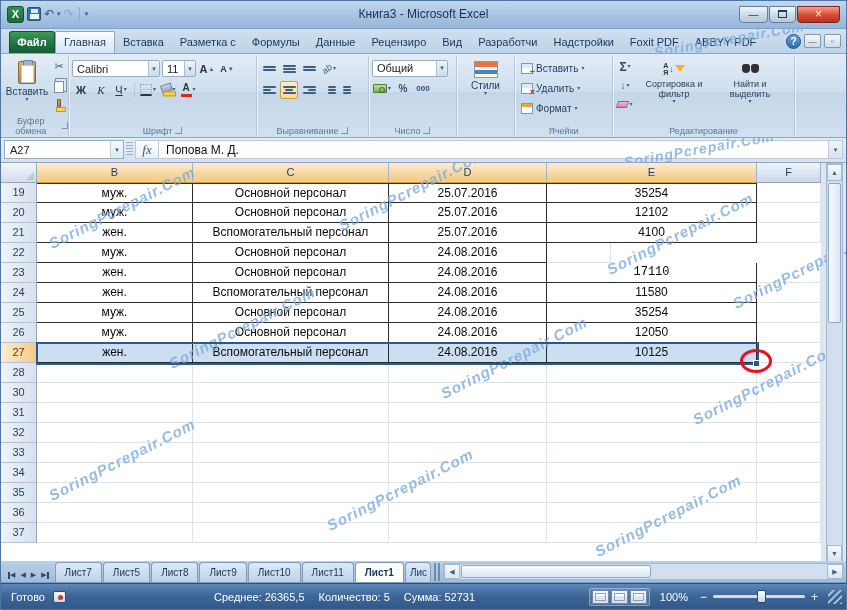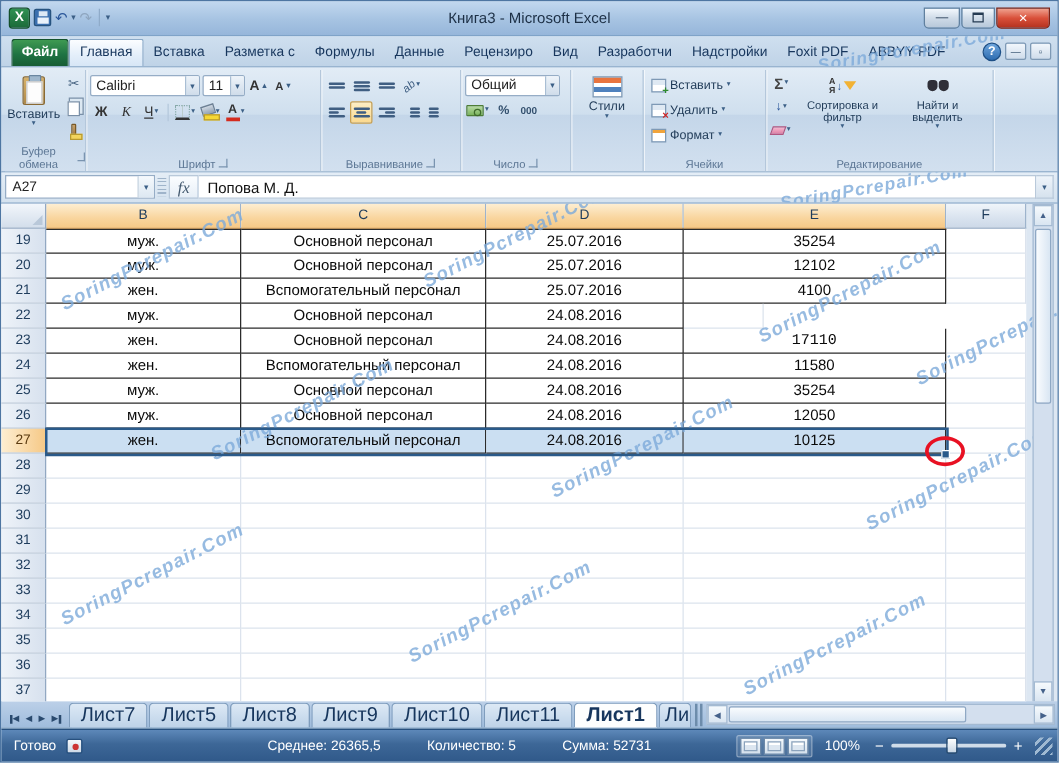--- a/index.html
+++ b/index.html
@@ -147,35 +147,35 @@
   .vs-btn { height:17px; background:linear-gradient(#f6fafd,#d9e5f1); border:1px solid #a4bad2; font-size:7px; color:#44618a; display:flex; align-items:center; justify-content:center; }
   .vs-btn.down { margin-top:auto; }
   .vs-thumb { margin:2px 1px; height:140px; background:linear-gradient(to right,#fafcfe,#d9e6f3); border:1px solid #8fa8c4; border-radius:2px; }
 
   
   .sheetbar { height:22px; background:linear-gradient(#bcd0e8,#9fbcdc); border-bottom:1px solid #7f9dbd; display:flex; align-items:flex-end; }
   .sheet-nav { display:flex; align-items:center; gap:1px; padding:0 4px 3px 5px; }
   .snav { font-size:7px; color:#2a4a6e; padding:0 2px; }
   .snav .bar { display:inline-block; width:2px; height:7px; background:#2a4a6e; vertical-align:middle; }
   #sheet-tabs { display:flex; align-items:flex-end; height:100%; }
-  .stab { height:20px; padding:0 9px; font-size:16px; color:#17365d; background:linear-gradient(#dde9f5,#bdd2e8); border:1px solid #7f9dbd; border-bottom:none; border-radius:4px 4px 0 0; margin-right:1px; display:flex; align-items:center; white-space:nowrap; }
+  .stab { height:20px; padding:0 9px; font-size:10px; color:#17365d; background:linear-gradient(#dde9f5,#bdd2e8); border:1px solid #7f9dbd; border-bottom:none; border-radius:4px 4px 0 0; margin-right:1px; display:flex; align-items:center; white-space:nowrap; }
   .stab.active { background:#fdfefe; font-weight:bold; }
   .stab.cut { width:26px; padding:0 4px; overflow:hidden; }
   .tab-splitter { width:6px; height:18px; border-left:2px solid #6d8cab; border-right:2px solid #6d8cab; margin:0 3px 1px 2px; }
   .hscroll { flex:1; height:17px; margin:0 2px 2px 0; background:#d3dfee; border:1px solid #a4bad2; display:flex; align-items:stretch; }
   .hs-btn { width:16px; background:linear-gradient(#f6fafd,#d9e5f1); border:1px solid #a4bad2; font-size:7px; color:#44618a; display:flex; align-items:center; justify-content:center; }
   .hs-thumb { width:190px; margin:1px; background:linear-gradient(#fafcfe,#d9e6f3); border:1px solid #8fa8c4; border-radius:2px; }
   .hs-track { flex:1; }
 
   
   .statusbar { height:26px; background:linear-gradient(#5d88b9,#3d6797 45%,#30598a); border-top:1px solid #27507e; display:flex; align-items:center; color:#fff; font-size:11px; padding:0 4px; }
   .mode { padding:0 8px 0 6px; }
   .macro-icon { width:13px; height:12px; background:linear-gradient(#f3f7fb,#cdd9e6); border:1px solid #27507e; border-radius:2px; position:relative; }
   .macro-icon:after { content:""; position:absolute; left:4px; top:3px; width:5px; height:5px; background:#c33; border-radius:50%; }
-  .aggs { display:flex; gap:37px; margin-left:148px; }
+  .aggs { display:flex; gap:14px; margin-left:148px; }
   .views { display:flex; gap:2px; margin-left:auto; background:rgba(255,255,255,.12); border:1px solid rgba(255,255,255,.35); border-radius:2px; padding:1px 2px; }
   .vbtn { width:17px; height:14px; background:linear-gradient(#f6fafd,#d4e0ec); border:1px solid #6d89a8; position:relative; }
   .vbtn:after { content:""; position:absolute; left:2px; right:2px; top:2px; bottom:2px; border:1px solid #8aa2bc; background:linear-gradient(#fff 0 40%, #dce6f0 40%); }
   .zoom-pct { margin:0 8px 0 10px; }
   .zoom-minus, .zoom-plus { font-size:12px; padding:0 4px; color:#fff; }
   .zoom-track { width:92px; height:3px; background:#cfdce9; border-radius:2px; position:relative; margin:0 2px; }
   .zoom-mid { position:absolute; left:50%; top:-3px; width:1px; height:9px; background:#e8eff6; }
   .zoom-thumb { position:absolute; left:44px; top:-5px; width:9px; height:13px; background:linear-gradient(#fdfefe,#c7d6e5); border:1px solid #274a6e; border-radius:2px; }
   .grip { width:14px; height:14px; margin-left:6px; background:repeating-linear-gradient(135deg, transparent 0 3px, #9fb9d2 3px 5px); }
 </style>
@@ -584,28 +584,20 @@
           </div>
           <div class="grow">
             <div class="rowhdr">28</div>
             <div class="gcell" style="width: 156px;"></div>
             <div class="gcell" style="width: 196px;"></div>
             <div class="gcell" style="width: 158px;"></div>
             <div class="gcell" style="width: 210px;"></div>
             <div class="gcell" style="width: 64px;"></div>
           </div>
           <div class="grow">
-            <div class="rowhdr">29</div>
-            <div class="gcell" style="width: 156px;"></div>
-            <div class="gcell" style="width: 196px;"></div>
-            <div class="gcell" style="width: 158px;"></div>
-            <div class="gcell" style="width: 210px;"></div>
-            <div class="gcell" style="width: 64px;"></div>
-          </div>
-          <div class="grow">
             <div class="rowhdr">30</div>
             <div class="gcell" style="width: 156px;"></div>
             <div class="gcell" style="width: 196px;"></div>
             <div class="gcell" style="width: 158px;"></div>
             <div class="gcell" style="width: 210px;"></div>
             <div class="gcell" style="width: 64px;"></div>
           </div>
           <div class="grow">
             <div class="rowhdr">31</div>
             <div class="gcell" style="width: 156px;"></div>

